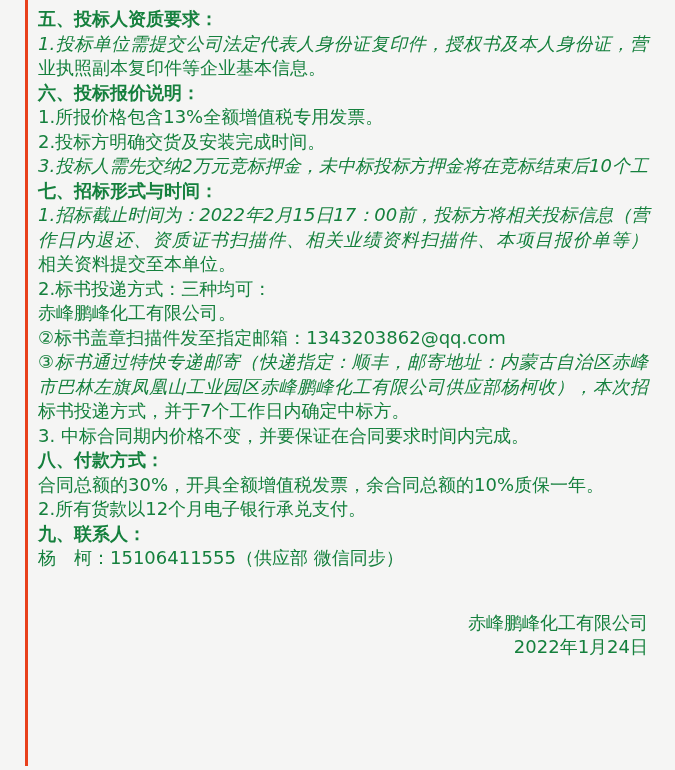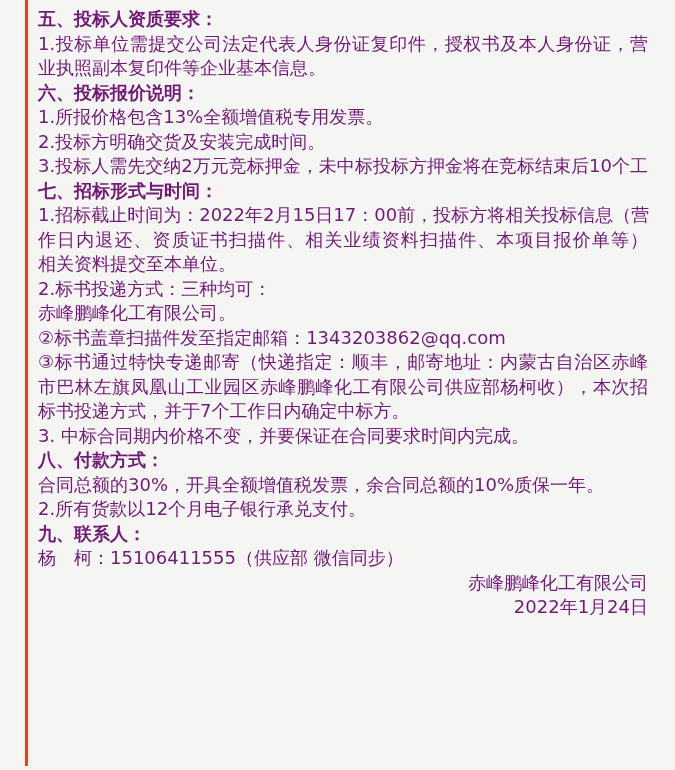--- a/index.html
+++ b/index.html
@@ -17,36 +17,38 @@
     top: 0;
     width: 3px;
     height: 766px;
     background: #e8401c;
   }
   .doc {
     position: absolute;
     left: 38px;
     top: 7px;
     width: 610px;
-    color: #701a75;
+    color: #15803d;
     font-size: 18px;
   }
   .line {
     height: 24.5px;
     line-height: 24.5px;
     white-space: nowrap;
   }
   .heading {
     font-weight: bold;
   }
   .fill {
     text-align: justify;
     text-align-last: justify;
+    font-style: italic;
   }
   .sig-block {
+    margin-top: 40px;
   }
   .sig-line {
     text-align: right;
     white-space: nowrap;
   }
 </style>
 </head>
 <body>
 
 <div class="rule"></div>

